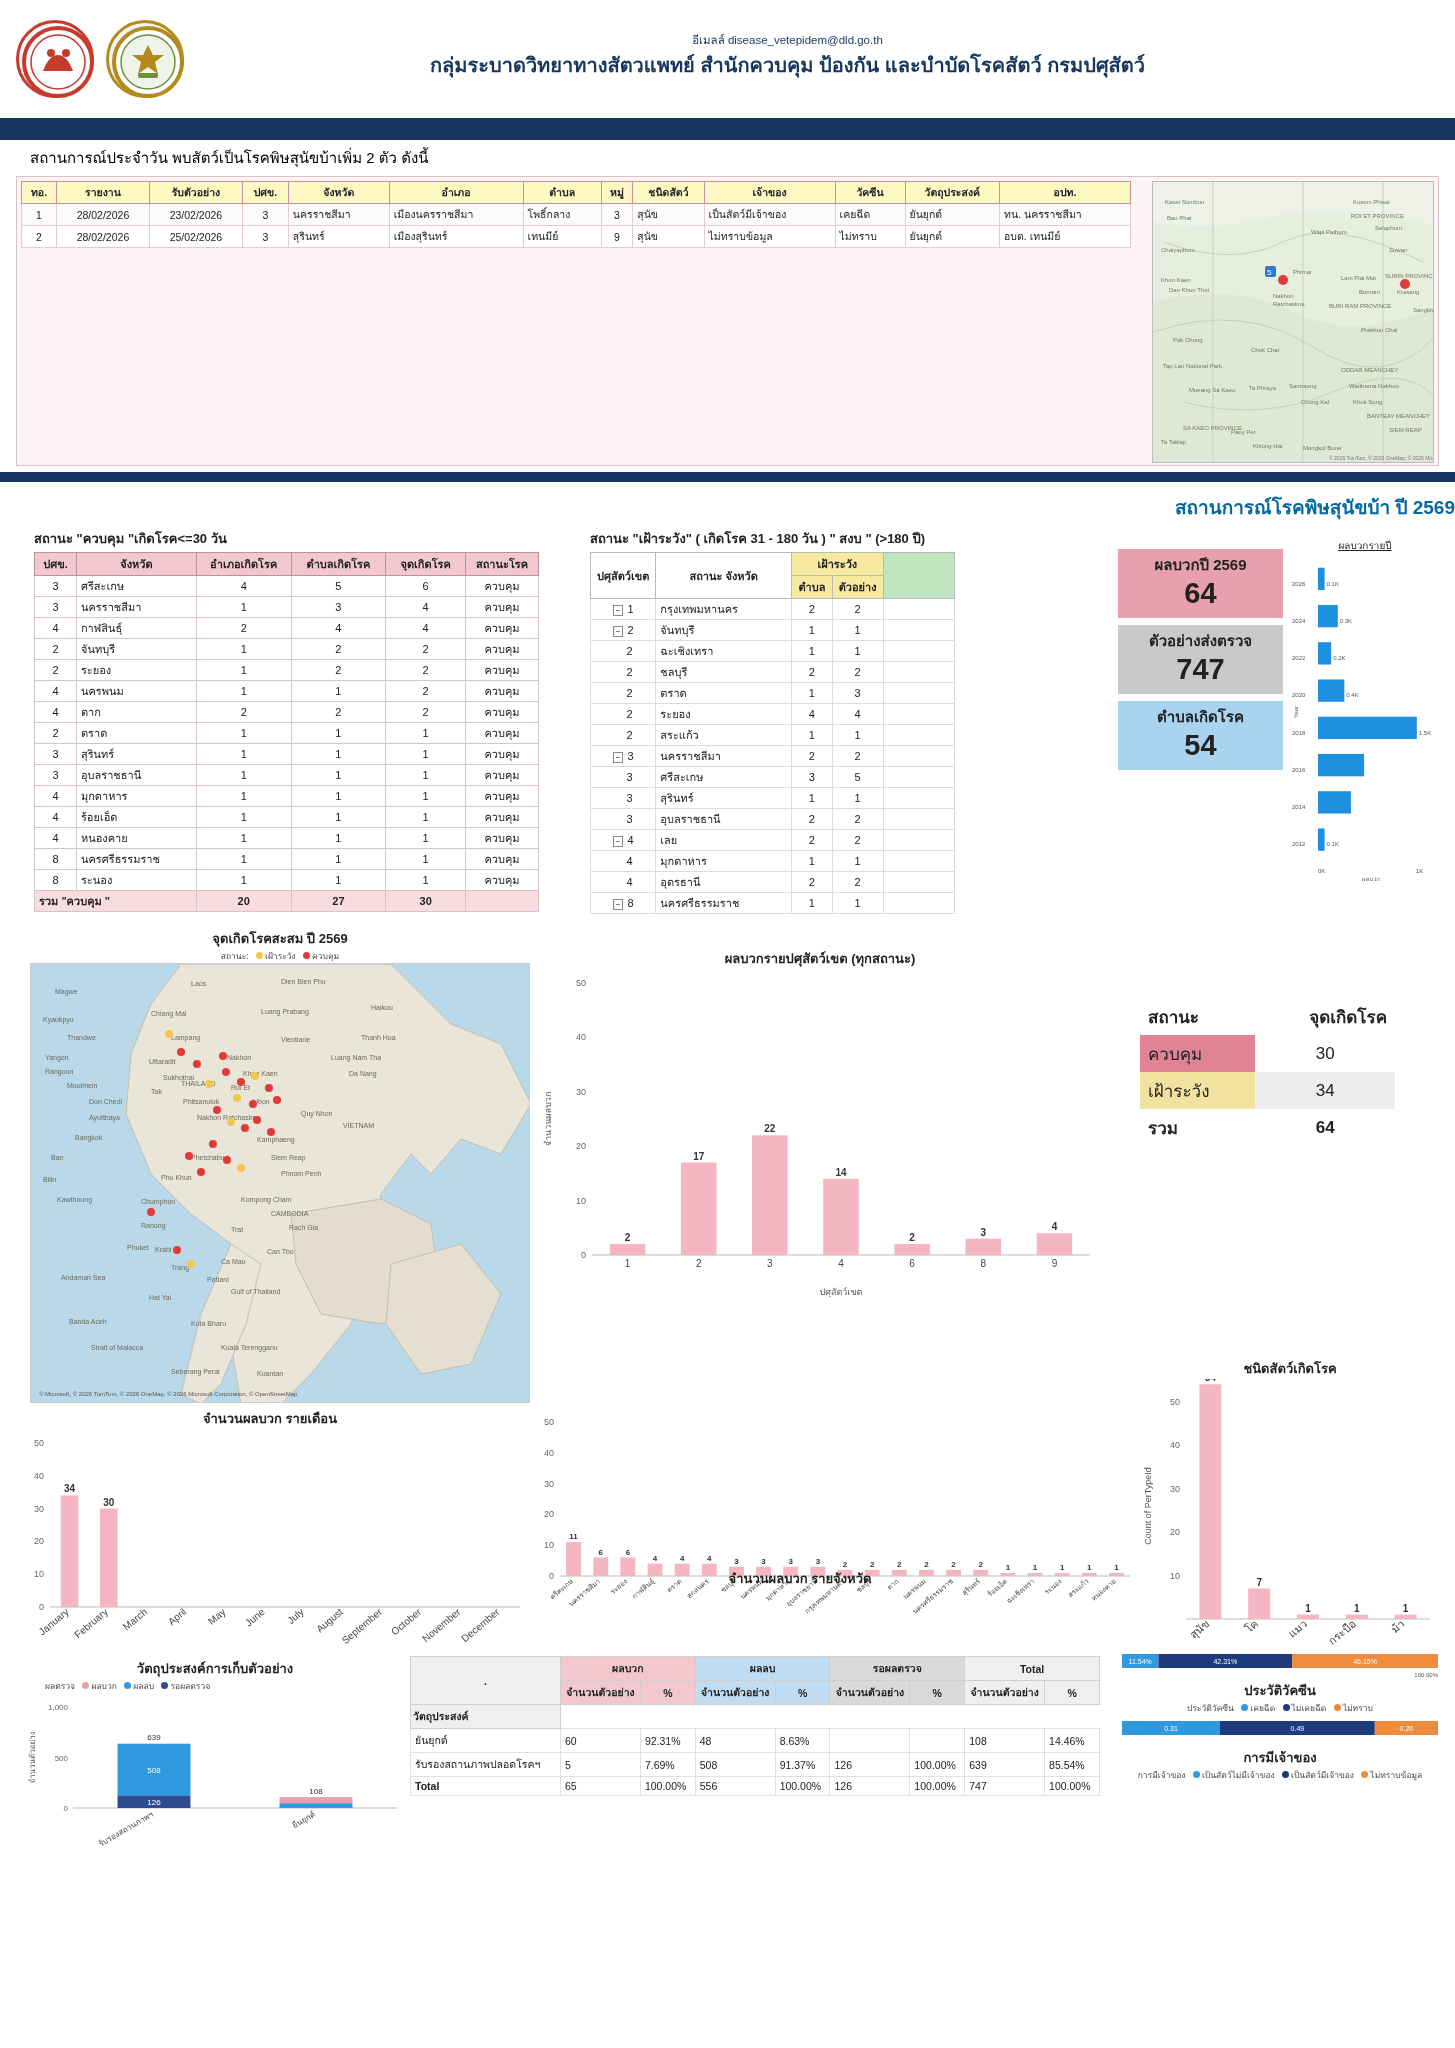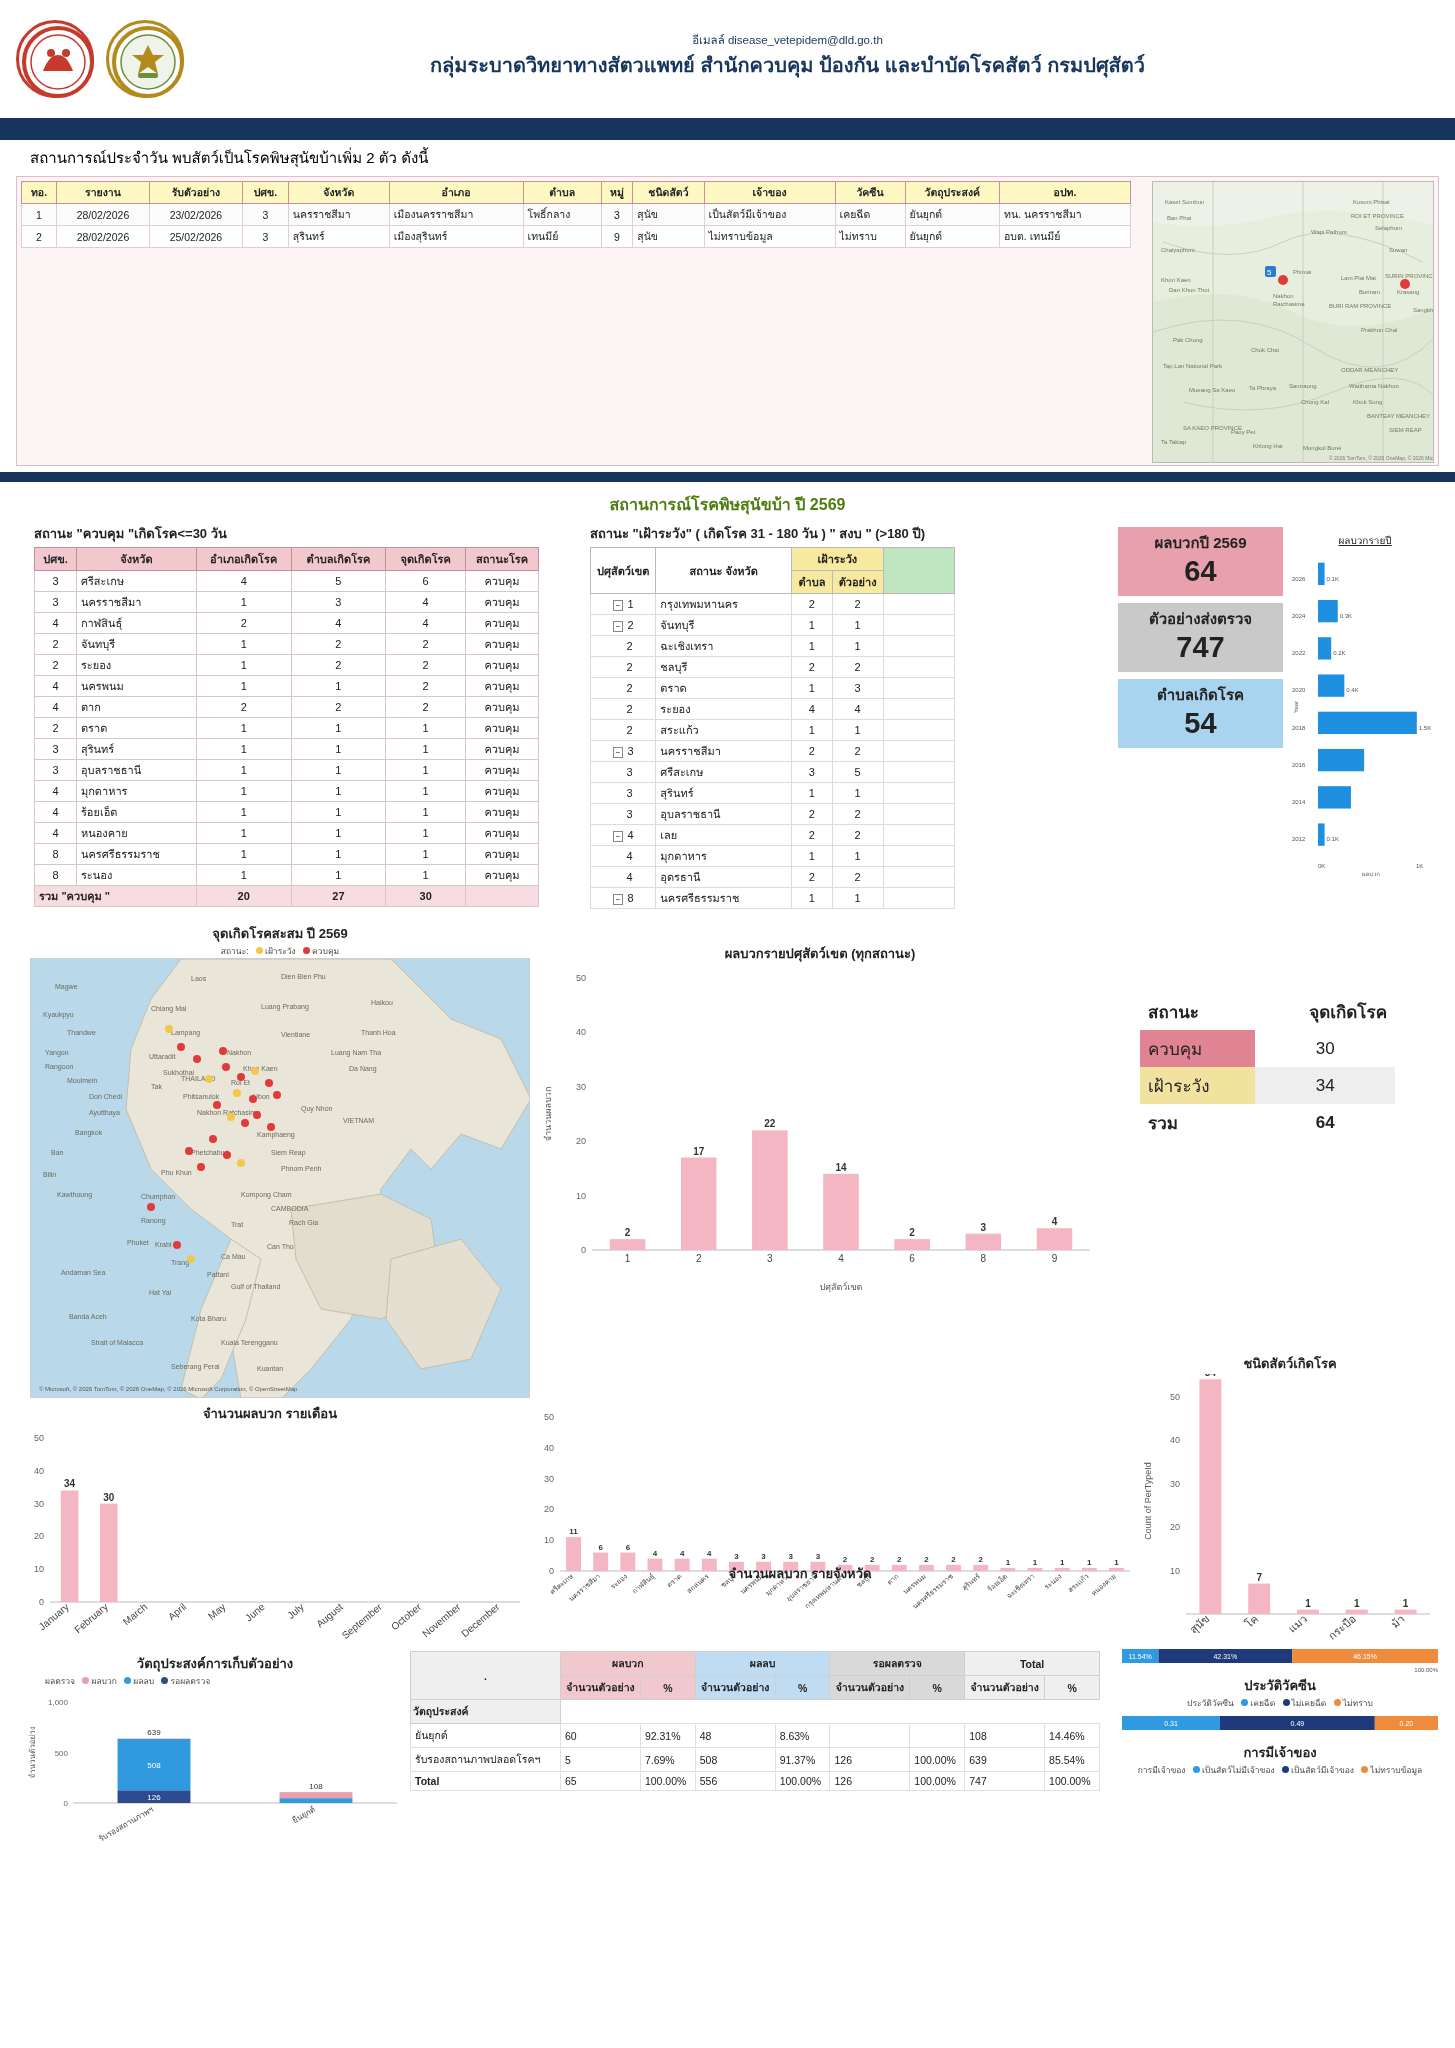--- a/index.html
+++ b/index.html
@@ -93,25 +93,25 @@
     background: #e9efe4;
   }
 
   
   #year-band {
     background: #18355f;
     height: 10px;
     margin-top: 2px;
   }
   #year-title {
-    text-align: center;
-    font-size: 16px;
+    text-align: right;
+    font-size: 19px;
     font-weight: bold;
     padding: 10px 0 6px 0;
-    color: #4d7c0f;
+    color: #0369a1;
   }
 
   
   #mid {
     position: relative;
     padding: 0 16px;
   }
   .blk-title { font-weight: bold; font-size: 13px; }
 
   table.grid { border-collapse: collapse; font-size: 11px; }
@@ -584,21 +584,21 @@
             <td class="c"><span style="border:1px solid #888;font-size:8px;padding:0 2px;margin-right:4px;">−</span>8</td>
             <td>นครศรีธรรมราช</td>
             <td class="c">1</td>
             <td class="c">1</td>
             <td></td>
           </tr>
         </tbody>
     </table>
   </div>
 
-  <div style="position:absolute; left:1118px; top:4px;">
+  <div style="position:absolute; left:1118px; top:21px;">
     <div class="kpi pink">
       <div class="lbl">ผลบวกปี 2569</div>
       <div class="val">64</div>
     </div>
     <div class="kpi gray">
       <div class="lbl">ตัวอย่างส่งตรวจ</div>
       <div class="val">747</div>
     </div>
     <div class="kpi blue">
       <div class="lbl">ตำบลเกิดโรค</div>

